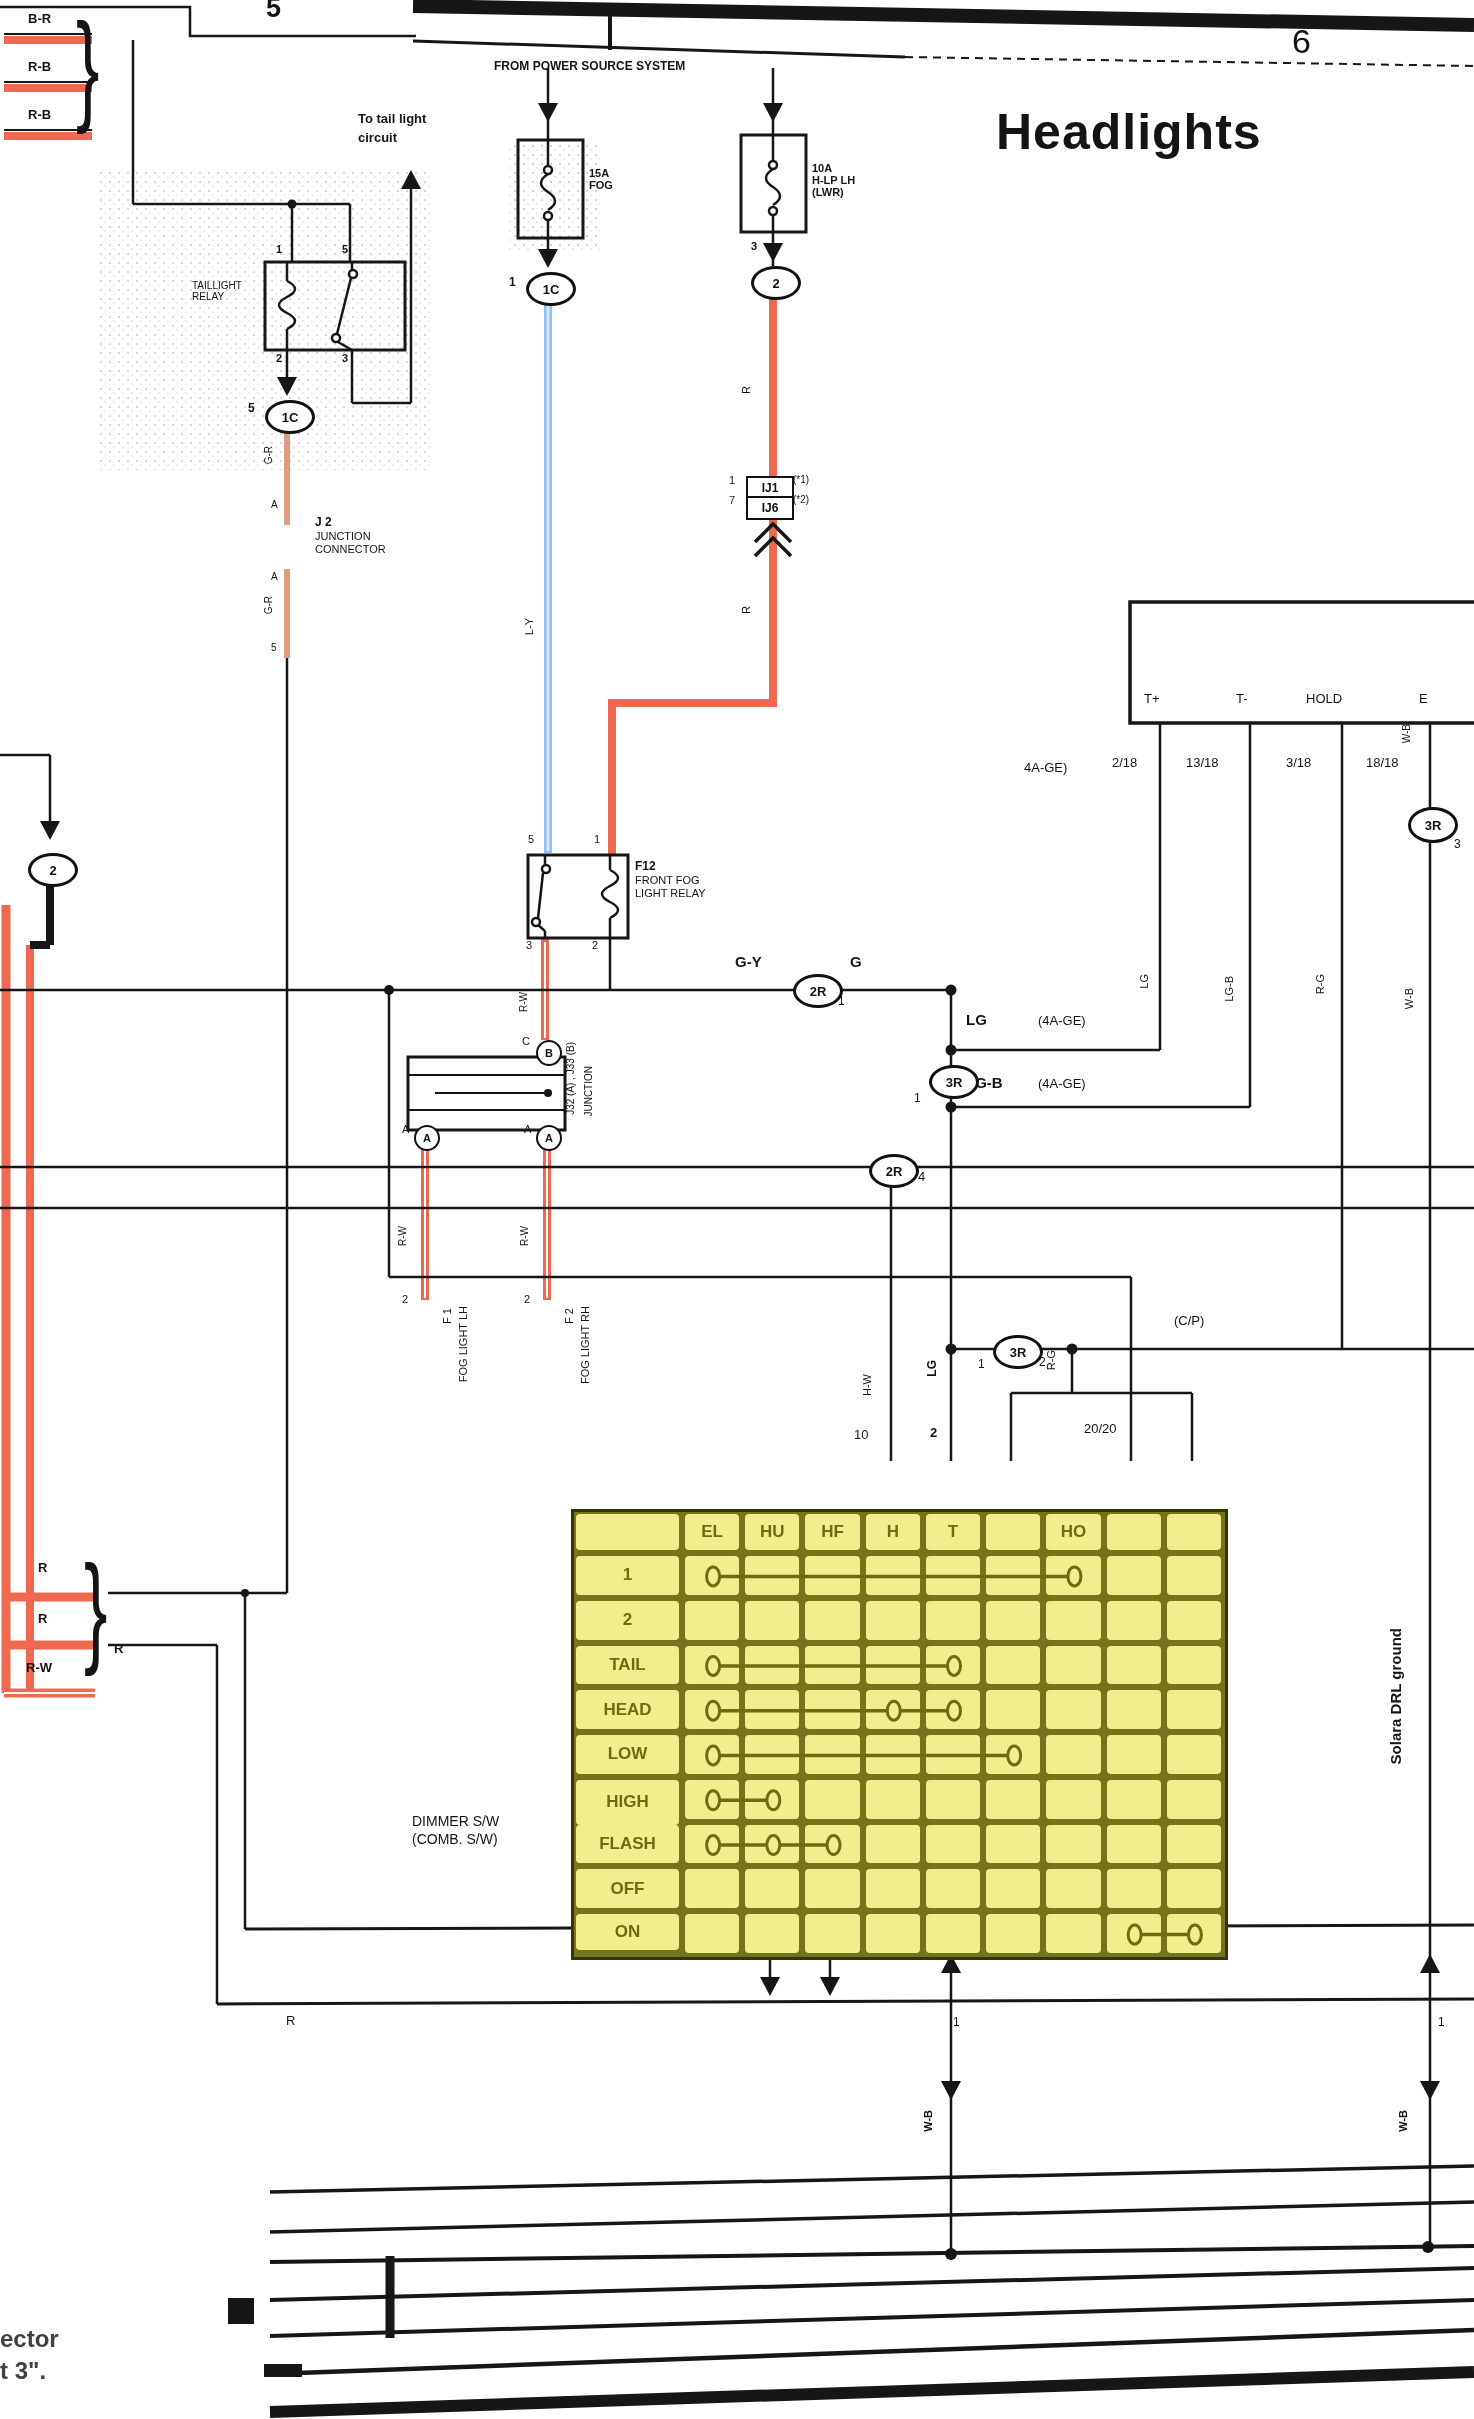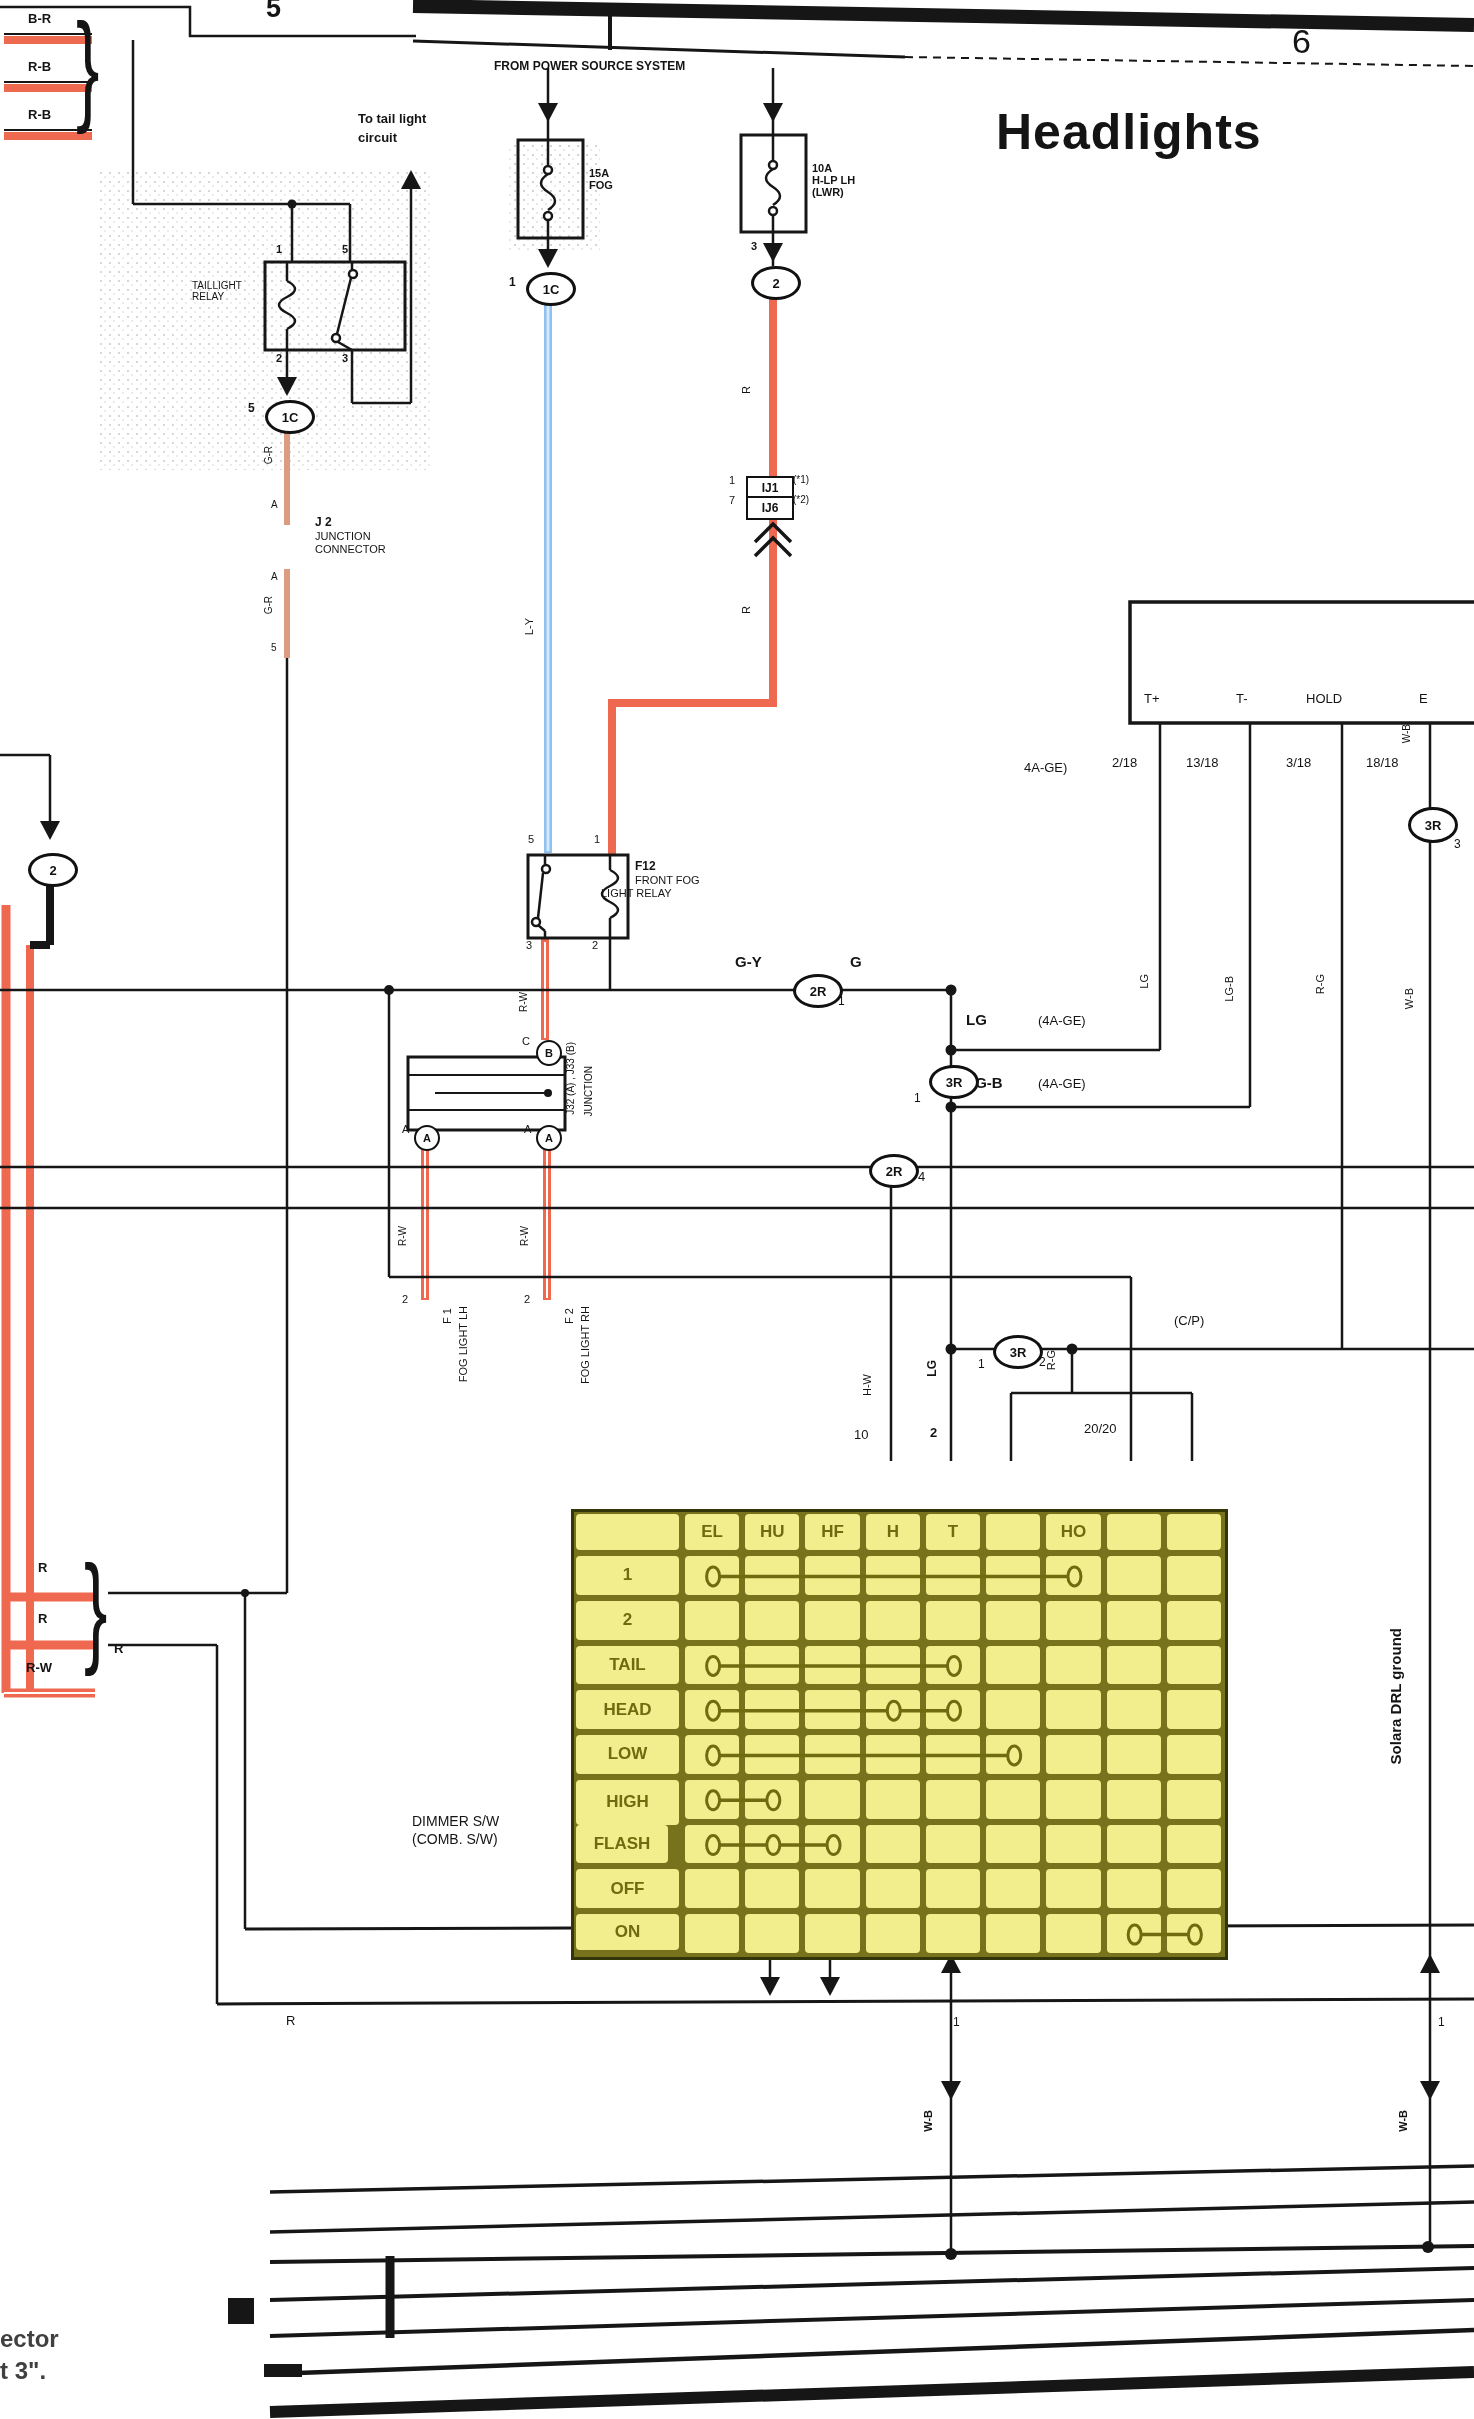--- a/index.html
+++ b/index.html
@@ -224,21 +224,21 @@
       <div class="lbl v s11" style="left: 741px; top: 386px;">R</div>
       <div class="lbl s11" style="left: 729px; top: 475px;">1</div>
       <div class="lbl s11" style="left: 729px; top: 495px;">7</div>
       <div class="lbl s10" style="left: 793px; top: 475px;">(*1)</div>
       <div class="lbl s10" style="left: 793px; top: 495px;">(*2)</div>
       <div class="lbl v s11" style="left: 741px; top: 606px;">R</div>
       <div class="lbl s11" style="left: 528px; top: 834px;">5</div>
       <div class="lbl s11" style="left: 594px; top: 834px;">1</div>
       <div class="lbl b s12" style="left: 635px; top: 860px; text-align: center;">F12</div>
       <div class="lbl s11" style="left: 635px; top: 875px;">FRONT FOG</div>
-      <div class="lbl s11" style="left: 601px; top: 888px;">LIGHT RELAY</div>
+      <div class="lbl s11" style="left: 635px; top: 888px;">LIGHT RELAY</div>
       <div class="lbl s11" style="left: 526px; top: 940px;">3</div>
       <div class="lbl s11" style="left: 592px; top: 940px;">2</div>
       <div class="lbl v s10" style="left: 519px; top: 992px;">R-W</div>
       <div class="lbl b s15" style="left: 735px; top: 954px;">G-Y</div>
       <div class="lbl s12" style="left: 838px; top: 995px;">1</div>
       <div class="lbl b s15" style="left: 850px; top: 954px;">G</div>
       <div class="lbl s11" style="left: 522px; top: 1036px;">C</div>
       <div class="lbl v s10" style="left: 566px; top: 1042px;">J32 (A) , J33 (B)</div>
       <div class="lbl v s10" style="left: 584px; top: 1066px;">JUNCTION</div>
       <div class="lbl s11" style="left: 402px; top: 1124px;">A</div>
@@ -377,21 +377,21 @@
       <div class="st-cell" style="left: 2px; top: 267.889px; width: 103px; height: 45px; background: rgb(242, 238, 141); color: rgb(110, 107, 16);">HIGH</div>
       <div class="st-cell" style="left: 111px; top: 267.889px; width: 54.2222px; height: 38.7778px; background: rgb(242, 238, 141); color: rgb(110, 107, 16);"></div>
       <div class="st-cell" style="left: 171.222px; top: 267.889px; width: 54.2222px; height: 38.7778px; background: rgb(242, 238, 141); color: rgb(110, 107, 16);"></div>
       <div class="st-cell" style="left: 231.444px; top: 267.889px; width: 54.2222px; height: 38.7778px; background: rgb(242, 238, 141); color: rgb(110, 107, 16);"></div>
       <div class="st-cell" style="left: 291.667px; top: 267.889px; width: 54.2222px; height: 38.7778px; background: rgb(242, 238, 141); color: rgb(110, 107, 16);"></div>
       <div class="st-cell" style="left: 351.889px; top: 267.889px; width: 54.2222px; height: 38.7778px; background: rgb(242, 238, 141); color: rgb(110, 107, 16);"></div>
       <div class="st-cell" style="left: 412.111px; top: 267.889px; width: 54.2222px; height: 38.7778px; background: rgb(242, 238, 141); color: rgb(110, 107, 16);"></div>
       <div class="st-cell" style="left: 472.333px; top: 267.889px; width: 54.2222px; height: 38.7778px; background: rgb(242, 238, 141); color: rgb(110, 107, 16);"></div>
       <div class="st-cell" style="left: 532.556px; top: 267.889px; width: 54.2222px; height: 38.7778px; background: rgb(242, 238, 141); color: rgb(110, 107, 16);"></div>
       <div class="st-cell" style="left: 592.778px; top: 267.889px; width: 54.2222px; height: 38.7778px; background: rgb(242, 238, 141); color: rgb(110, 107, 16);"></div>
-      <div class="st-cell" style="left: 2px; top: 312.667px; width: 92px; height: 38.7778px; background: rgb(242, 238, 141); color: rgb(110, 107, 16);">FLASH</div>
+      <div class="st-cell" style="left: 2px; top: 312.667px; width: 103px; height: 38.7778px; background: rgb(242, 238, 141); color: rgb(110, 107, 16);">FLASH</div>
       <div class="st-cell" style="left: 111px; top: 312.667px; width: 54.2222px; height: 38.7778px; background: rgb(242, 238, 141); color: rgb(110, 107, 16);"></div>
       <div class="st-cell" style="left: 171.222px; top: 312.667px; width: 54.2222px; height: 38.7778px; background: rgb(242, 238, 141); color: rgb(110, 107, 16);"></div>
       <div class="st-cell" style="left: 231.444px; top: 312.667px; width: 54.2222px; height: 38.7778px; background: rgb(242, 238, 141); color: rgb(110, 107, 16);"></div>
       <div class="st-cell" style="left: 291.667px; top: 312.667px; width: 54.2222px; height: 38.7778px; background: rgb(242, 238, 141); color: rgb(110, 107, 16);"></div>
       <div class="st-cell" style="left: 351.889px; top: 312.667px; width: 54.2222px; height: 38.7778px; background: rgb(242, 238, 141); color: rgb(110, 107, 16);"></div>
       <div class="st-cell" style="left: 412.111px; top: 312.667px; width: 54.2222px; height: 38.7778px; background: rgb(242, 238, 141); color: rgb(110, 107, 16);"></div>
       <div class="st-cell" style="left: 472.333px; top: 312.667px; width: 54.2222px; height: 38.7778px; background: rgb(242, 238, 141); color: rgb(110, 107, 16);"></div>
       <div class="st-cell" style="left: 532.556px; top: 312.667px; width: 54.2222px; height: 38.7778px; background: rgb(242, 238, 141); color: rgb(110, 107, 16);"></div>
       <div class="st-cell" style="left: 592.778px; top: 312.667px; width: 54.2222px; height: 38.7778px; background: rgb(242, 238, 141); color: rgb(110, 107, 16);"></div>
       <div class="st-cell" style="left: 2px; top: 357.444px; width: 103px; height: 38.7778px; background: rgb(242, 238, 141); color: rgb(110, 107, 16);">OFF</div>

